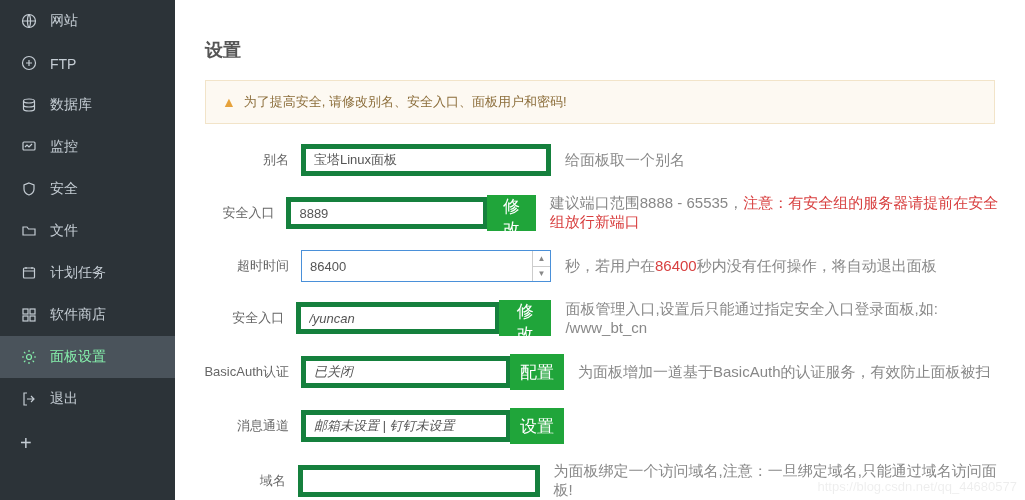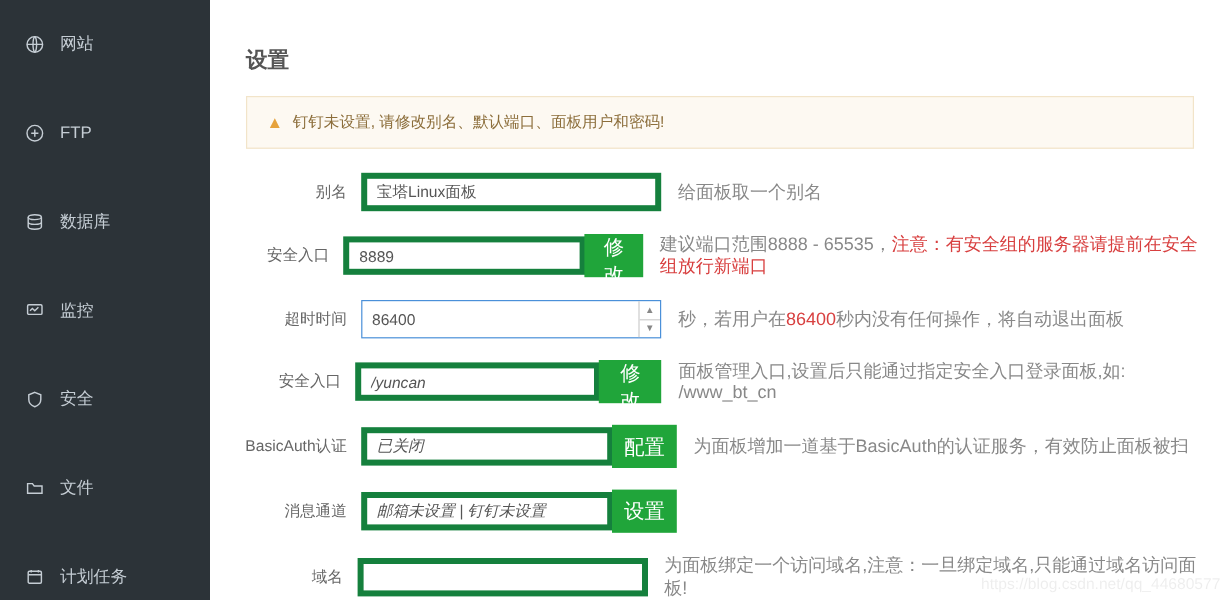--- a/index.html
+++ b/index.html
@@ -1,20 +1,20 @@
 <!DOCTYPE html>
 <html><head>
   <meta charset="utf-8">
   <style>
     * { margin: 0; padding: 0; box-sizing: border-box; }
     body { font-family: "Microsoft YaHei", Arial, sans-serif; font-size: 13px; background: #fff; color: #666; }
     .layout { display: flex; height: 500px; }
     
     .sidebar { width: 175px; background: #2c3338; color: #c5cdd4; flex-shrink: 0; overflow: hidden; }
-    .sidebar-item { display: flex; align-items: flex-start; padding: 28px 20px; cursor: pointer; font-size: 14px; }
+    .sidebar-item { display: flex; align-items: flex-end; padding: 12px 20px; cursor: pointer; font-size: 14px; }
     .sidebar-item.active { background: #4a535b; color: #86efac; }
     .sidebar-item .icon { width: 18px; height: 18px; margin-right: 12px; display: flex; align-items: center; justify-content: center; }
     .sidebar .add-btn { padding: 12px 20px; color: #c5cdd4; text-align: left; }
     
     .content { flex: 1; background: #fff; overflow: auto; padding: 0 0 20px 0; }
     .top-strip { height: 18px; display: flex; gap: 80px; padding: 0 30px; color: #bbb; font-size: 12px; }
     
     .section-title { font-size: 18px; color: #555; padding: 20px 30px 18px 30px; }
     
     .alert-box { margin: 0 30px 20px 30px; background: #fdf9f2; border: 1px solid #f2e4c9; padding: 12px 16px; display: flex; align-items: center; font-size: 13px; color: #8c6e3b; }
@@ -135,21 +135,21 @@
     </div>
   </aside>
 
   <main class="content">
     <div class="top-strip"></div>
 
     <h2 class="section-title">设置</h2>
 
     <div class="alert-box">
       <span class="warn-icon">▲</span>
-      <span>钉钉未设置, 请修改别名、默认端口、面板用户和密码!</span>
+      <span>为了提高安全, 请修改别名、安全入口、面板用户和密码!</span>
     </div>
 
     <div class="form">
 
       <div class="form-row">
         <label class="form-label">别名</label>
         <input class="form-input" value="宝塔Linux面板" style="">
         <span class="form-help">给面板取一个别名</span>
       </div>
 

